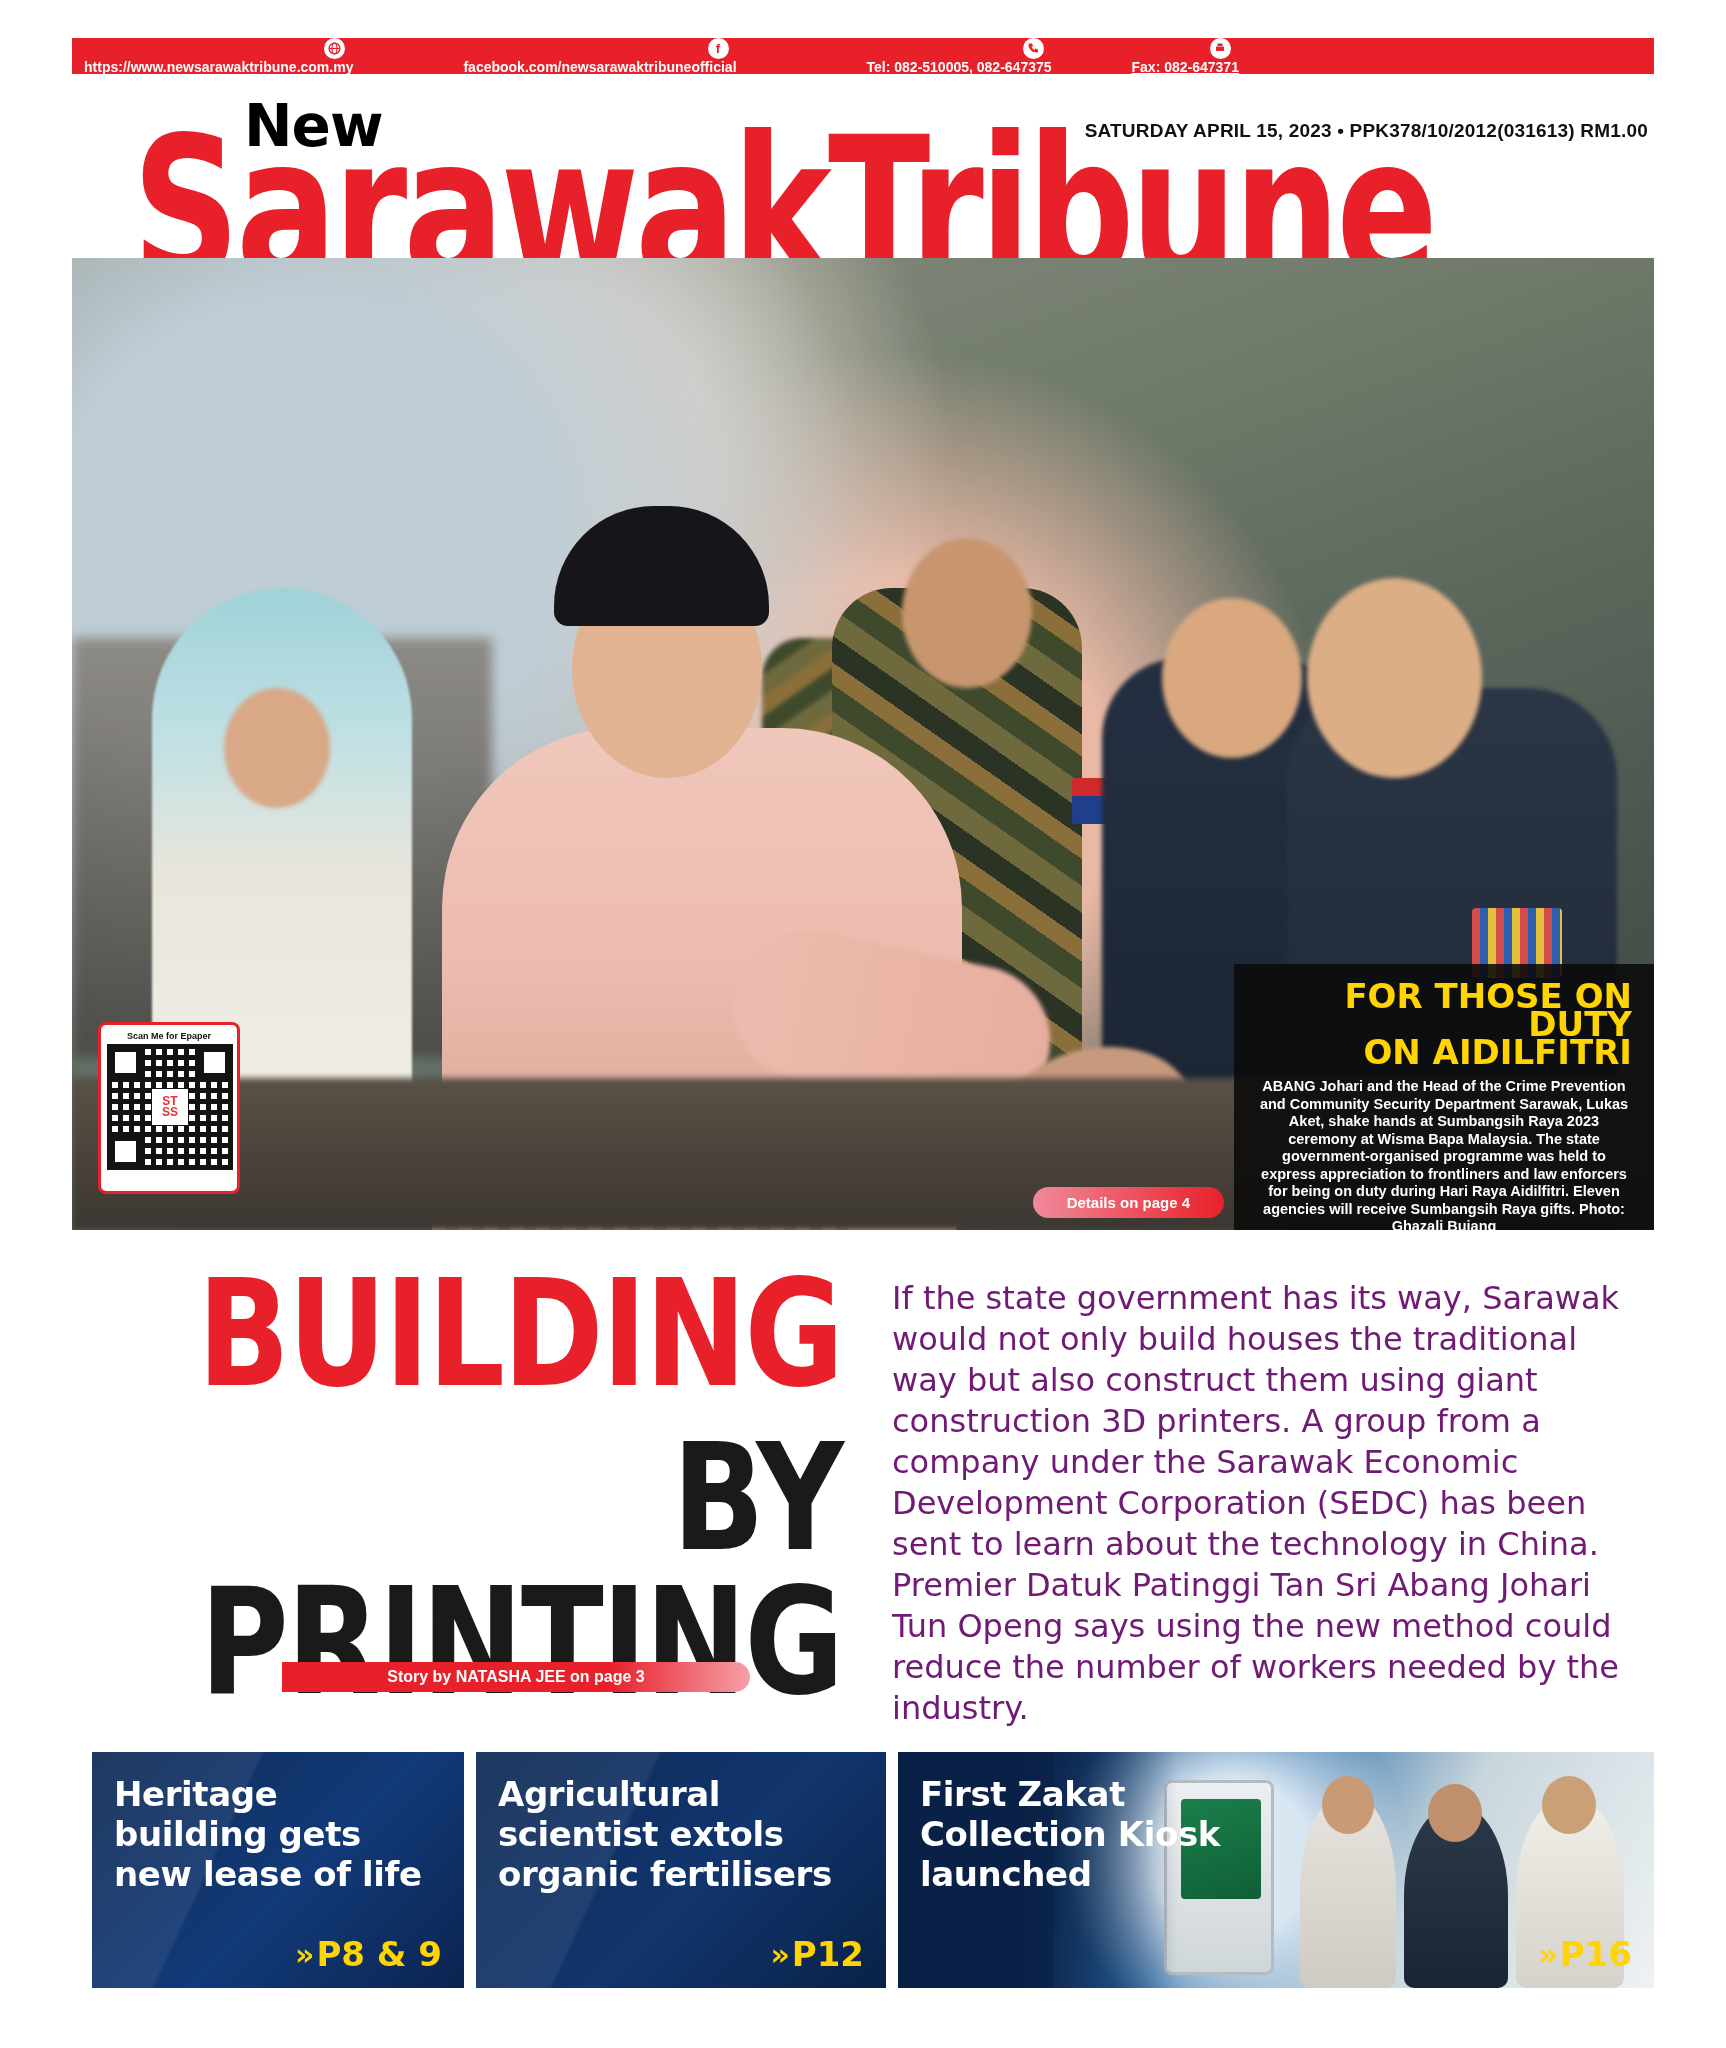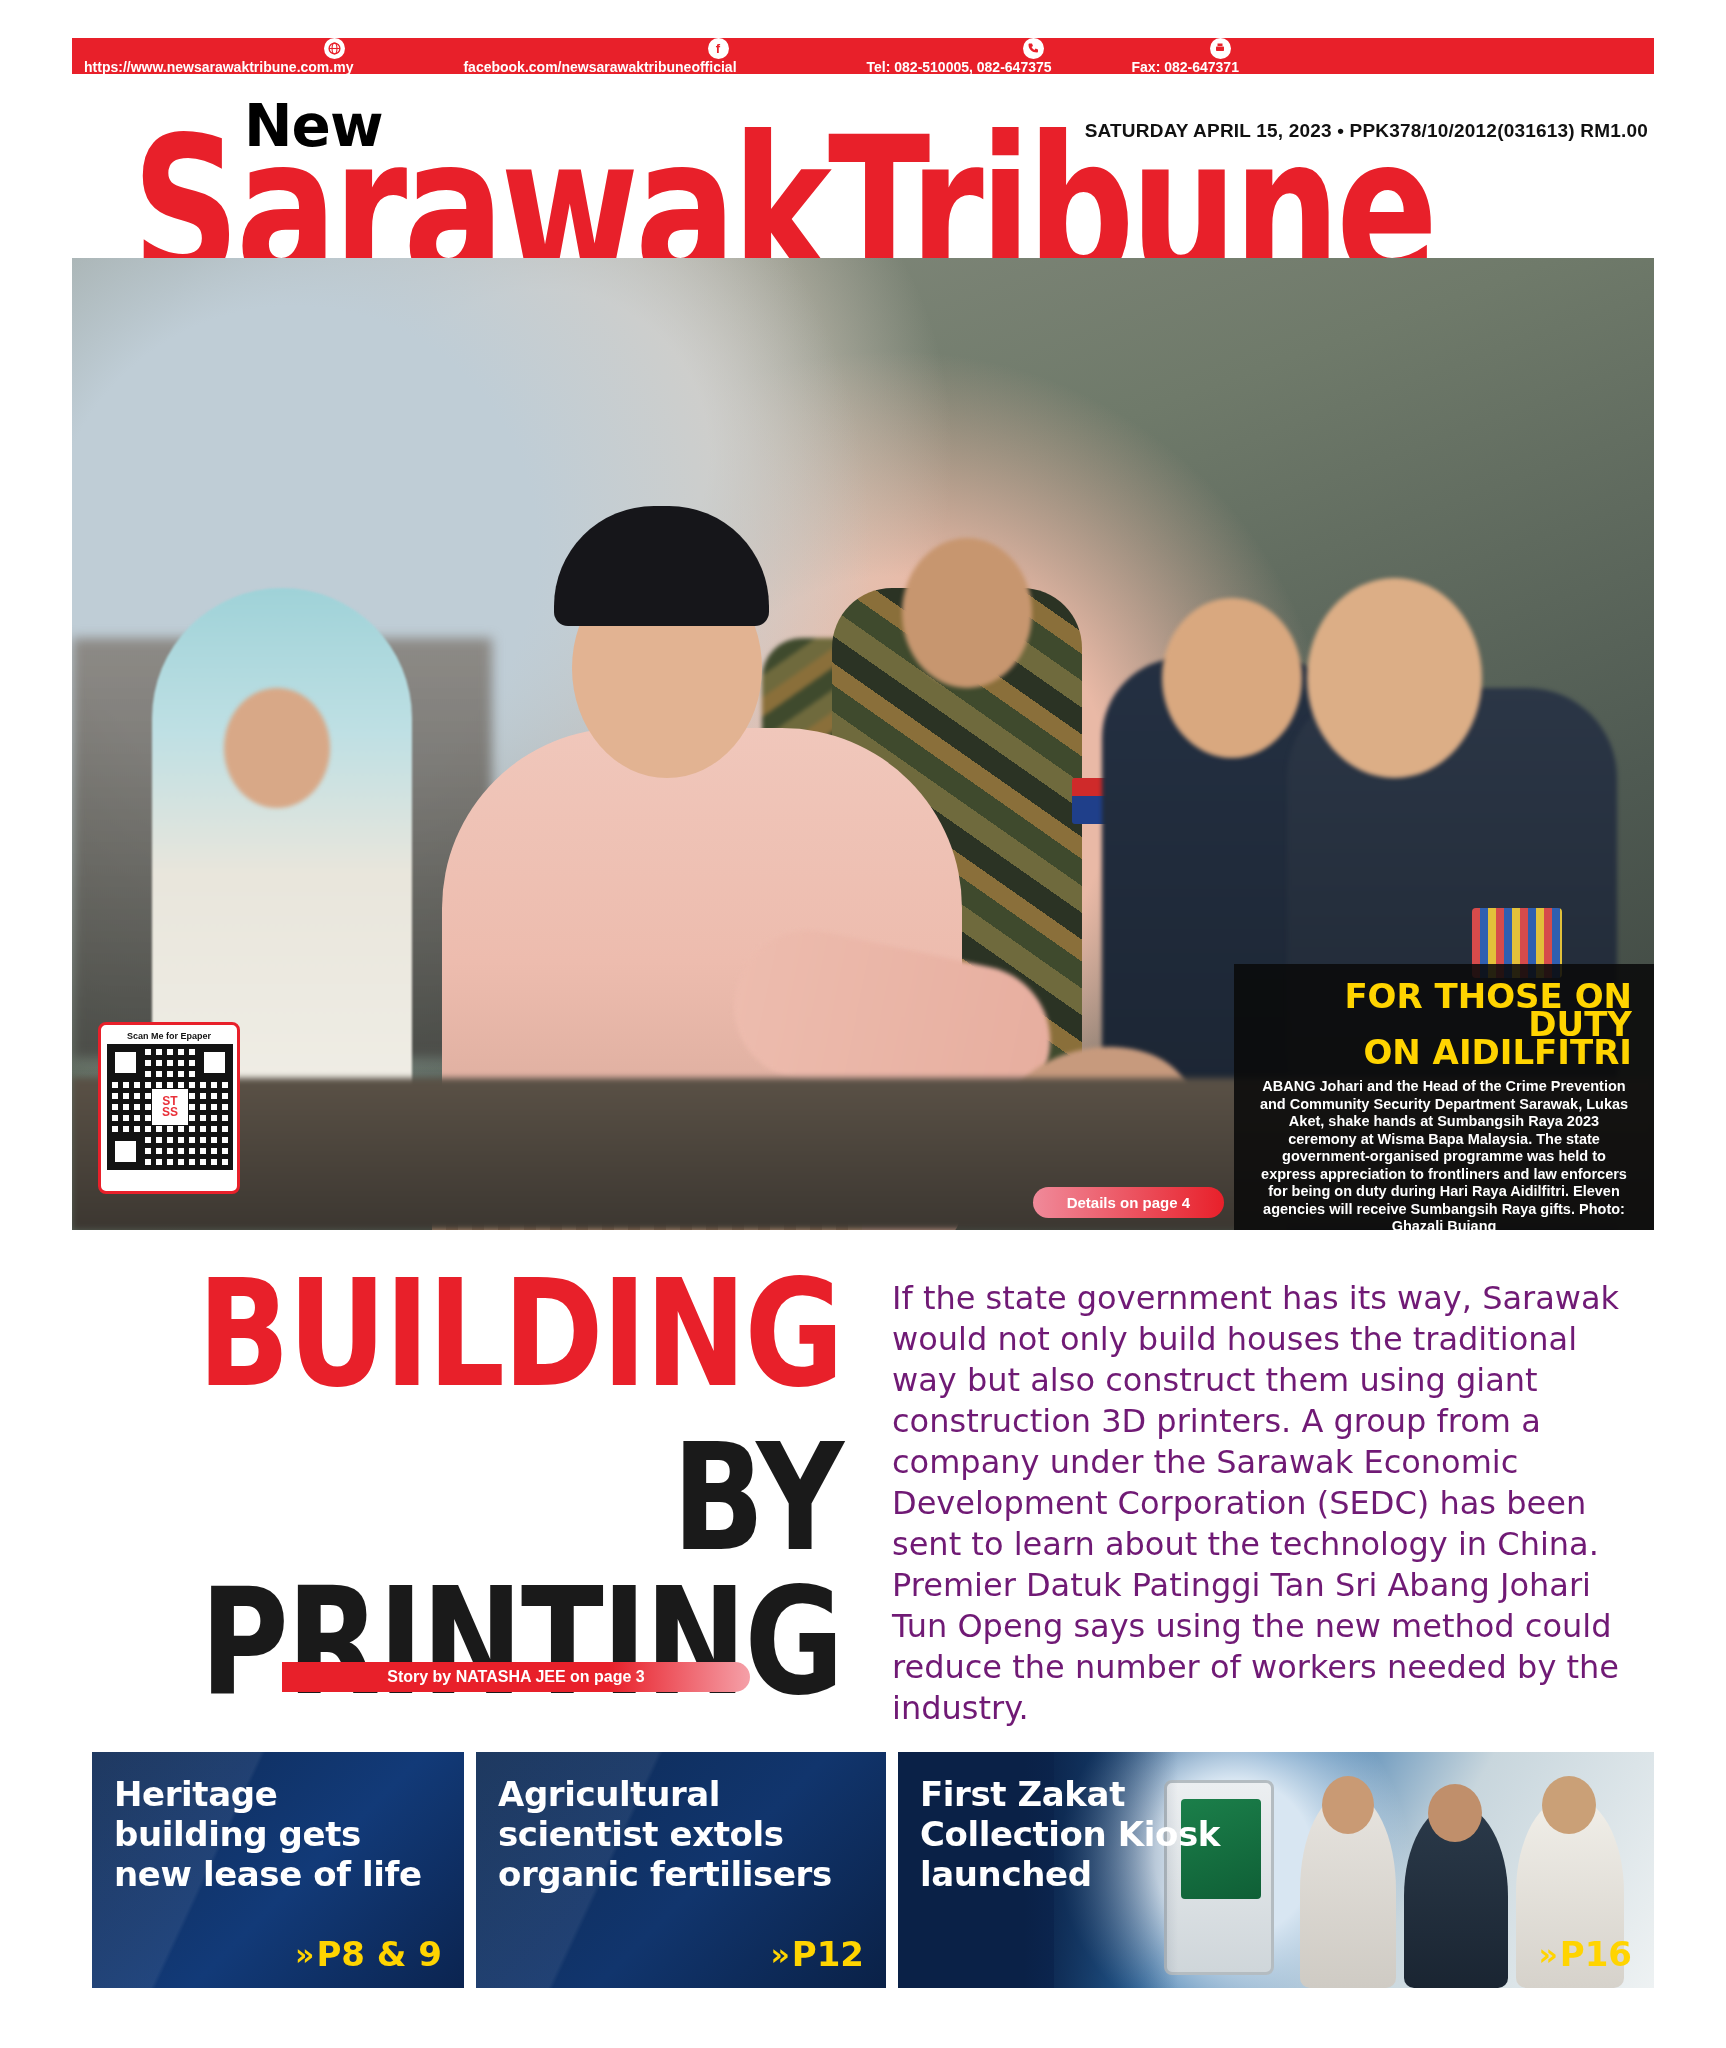--- a/index.html
+++ b/index.html
@@ -29,21 +29,21 @@
     align-items: flex-end;
     color: #ffffff;
     font-size: 14px;
     font-weight: bold;
     white-space: nowrap;
     flex-direction: column;
   }
   .tb-1 { margin-left: 12px; }
   .tb-2 { margin-left: 110px; }
   .tb-3 { margin-left: 130px; }
-  .tb-4 { margin-left: 80px; }
+  .tb-4 { margin-left: 80px; text-decoration: underline; }
   .tb-icon {
     width: 21px; height: 21px;
     border-radius: 50%;
     background: #ffffff;
     color: #e8202a;
     font-size: 13px;
     font-weight: bold;
     display: flex; align-items: center; justify-content: center;
     margin-right: 8px;
     line-height: 1;

